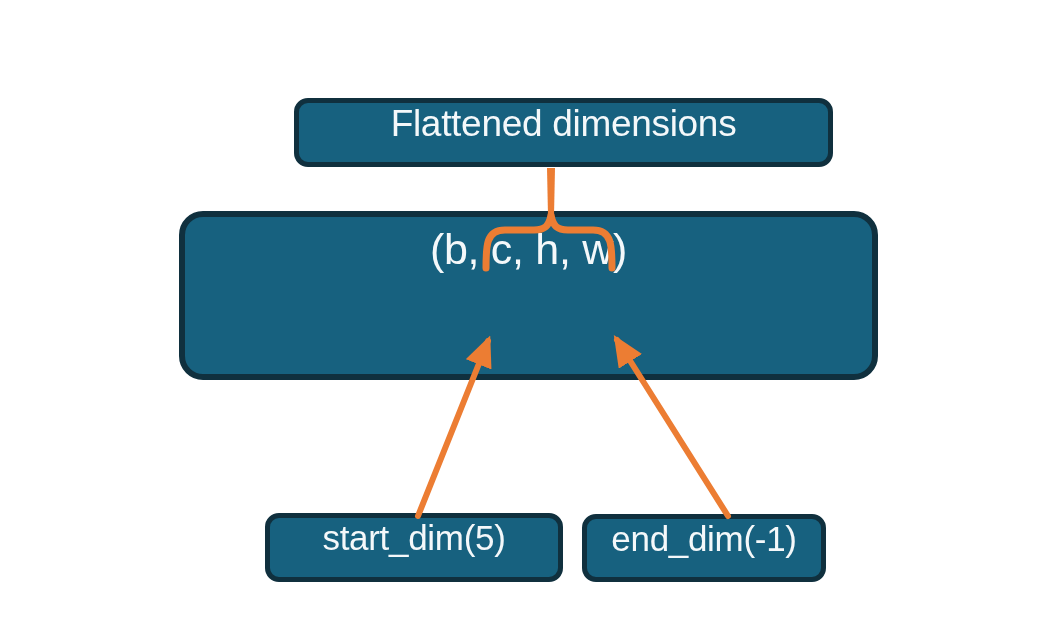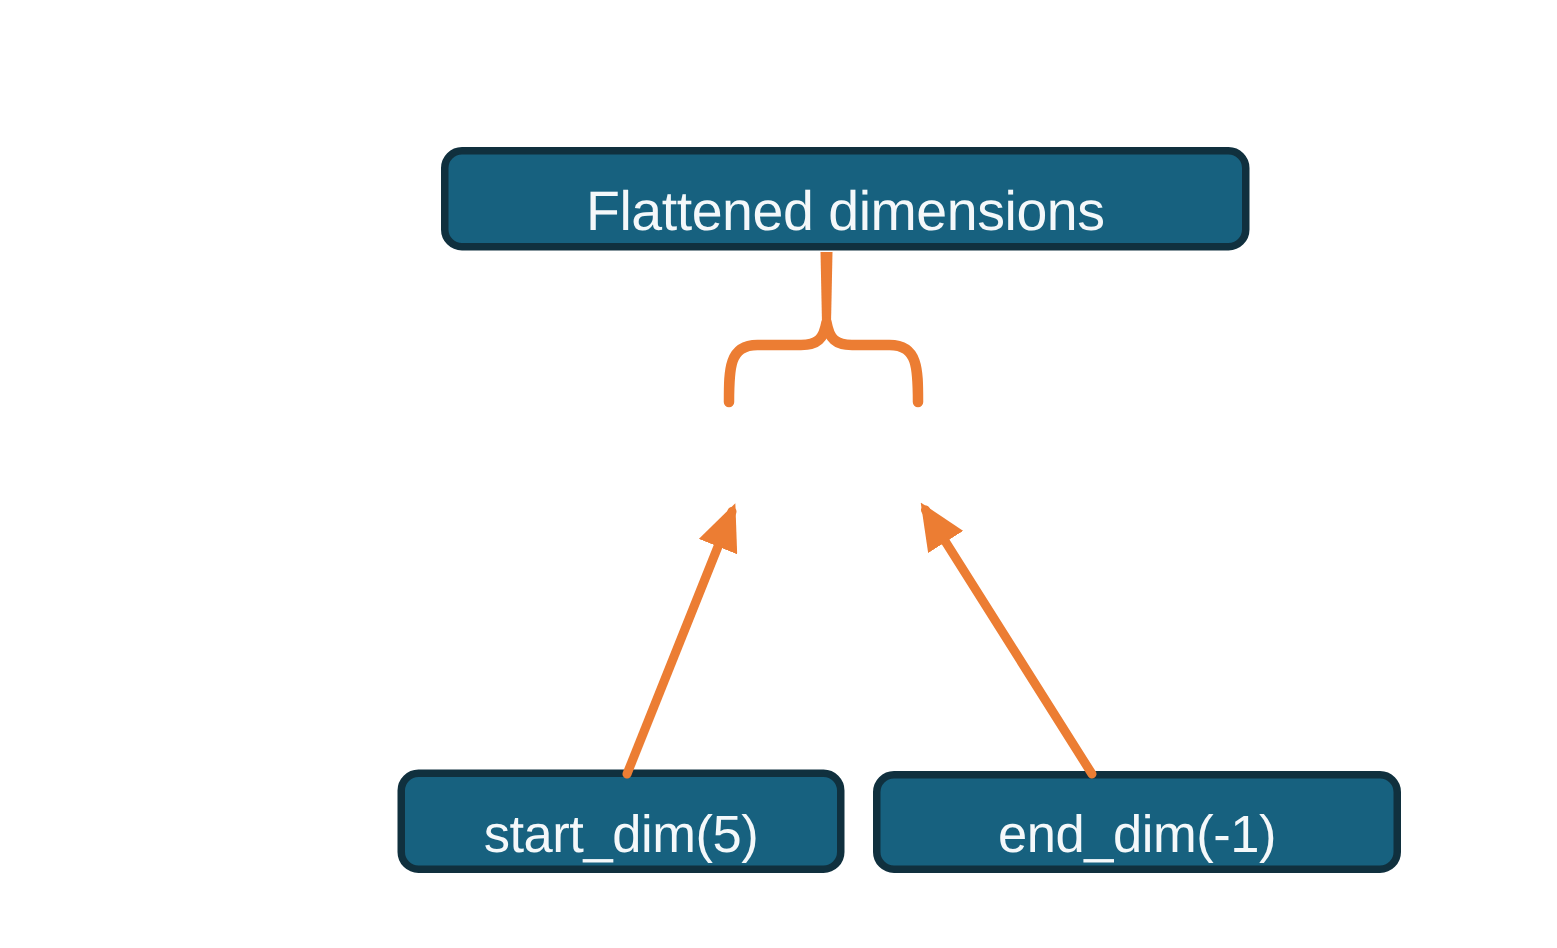--- a/index.html
+++ b/index.html
@@ -19,61 +19,64 @@
     background: var(--background);
     overflow: hidden;
   }
   .node {
     position: absolute;
     background: var(--box-fill);
     border: 5px solid var(--box-border);
     border-radius: 14px;
     color: var(--text-color);
     display: flex;
-    align-items: flex-end;
+    align-items: flex-start;
     justify-content: center;
     letter-spacing: -0.3px;
   }
   .node-title {
     left: 294px; top: 98px; width: 539px; height: 69px;
     font-size: 37px;
   }
   .node-tensor {
     left: 179px; top: 211px; width: 699px; height: 169px;
     border-width: 6px;
     border-radius: 24px;
     font-size: 43px;
   }
   .node-tensor .label { transform: translateY(8px); }
   .node-start {
     left: 265px; top: 513px; width: 298px; height: 69px;
     font-size: 35px;
   }
   .node-end {
-    left: 582px; top: 514px; width: 352px; height: 68px;
+    left: 582px; top: 514px; width: 244px; height: 68px;
     font-size: 35px;
   }
   .overlay {
     position: absolute;
     left: 0; top: 0;
     width: 1038px; height: 632px;
     pointer-events: none;
   }
   .orange-stroke { stroke: var(--accent-orange); fill: none; }
   .orange-fill { fill: var(--accent-orange); stroke: none; }
 </style>
 </head>
 <body>
 
 <div class="canvas">
 
   <div class="node node-title">
     <span class="label">Flattened dimensions</span>
   </div>
 
+  <div class="node node-tensor">
+    <span class="label">(b, c, h, w)</span>
+  </div>
 
   <div class="node node-start">
     <span class="label">start_dim(5)</span>
   </div>
 
   <div class="node node-end">
     <span class="label">end_dim(-1)</span>
   </div>
 
   <svg class="overlay" viewBox="0 0 1038 632" xmlns="http://www.w3.org/2000/svg">

